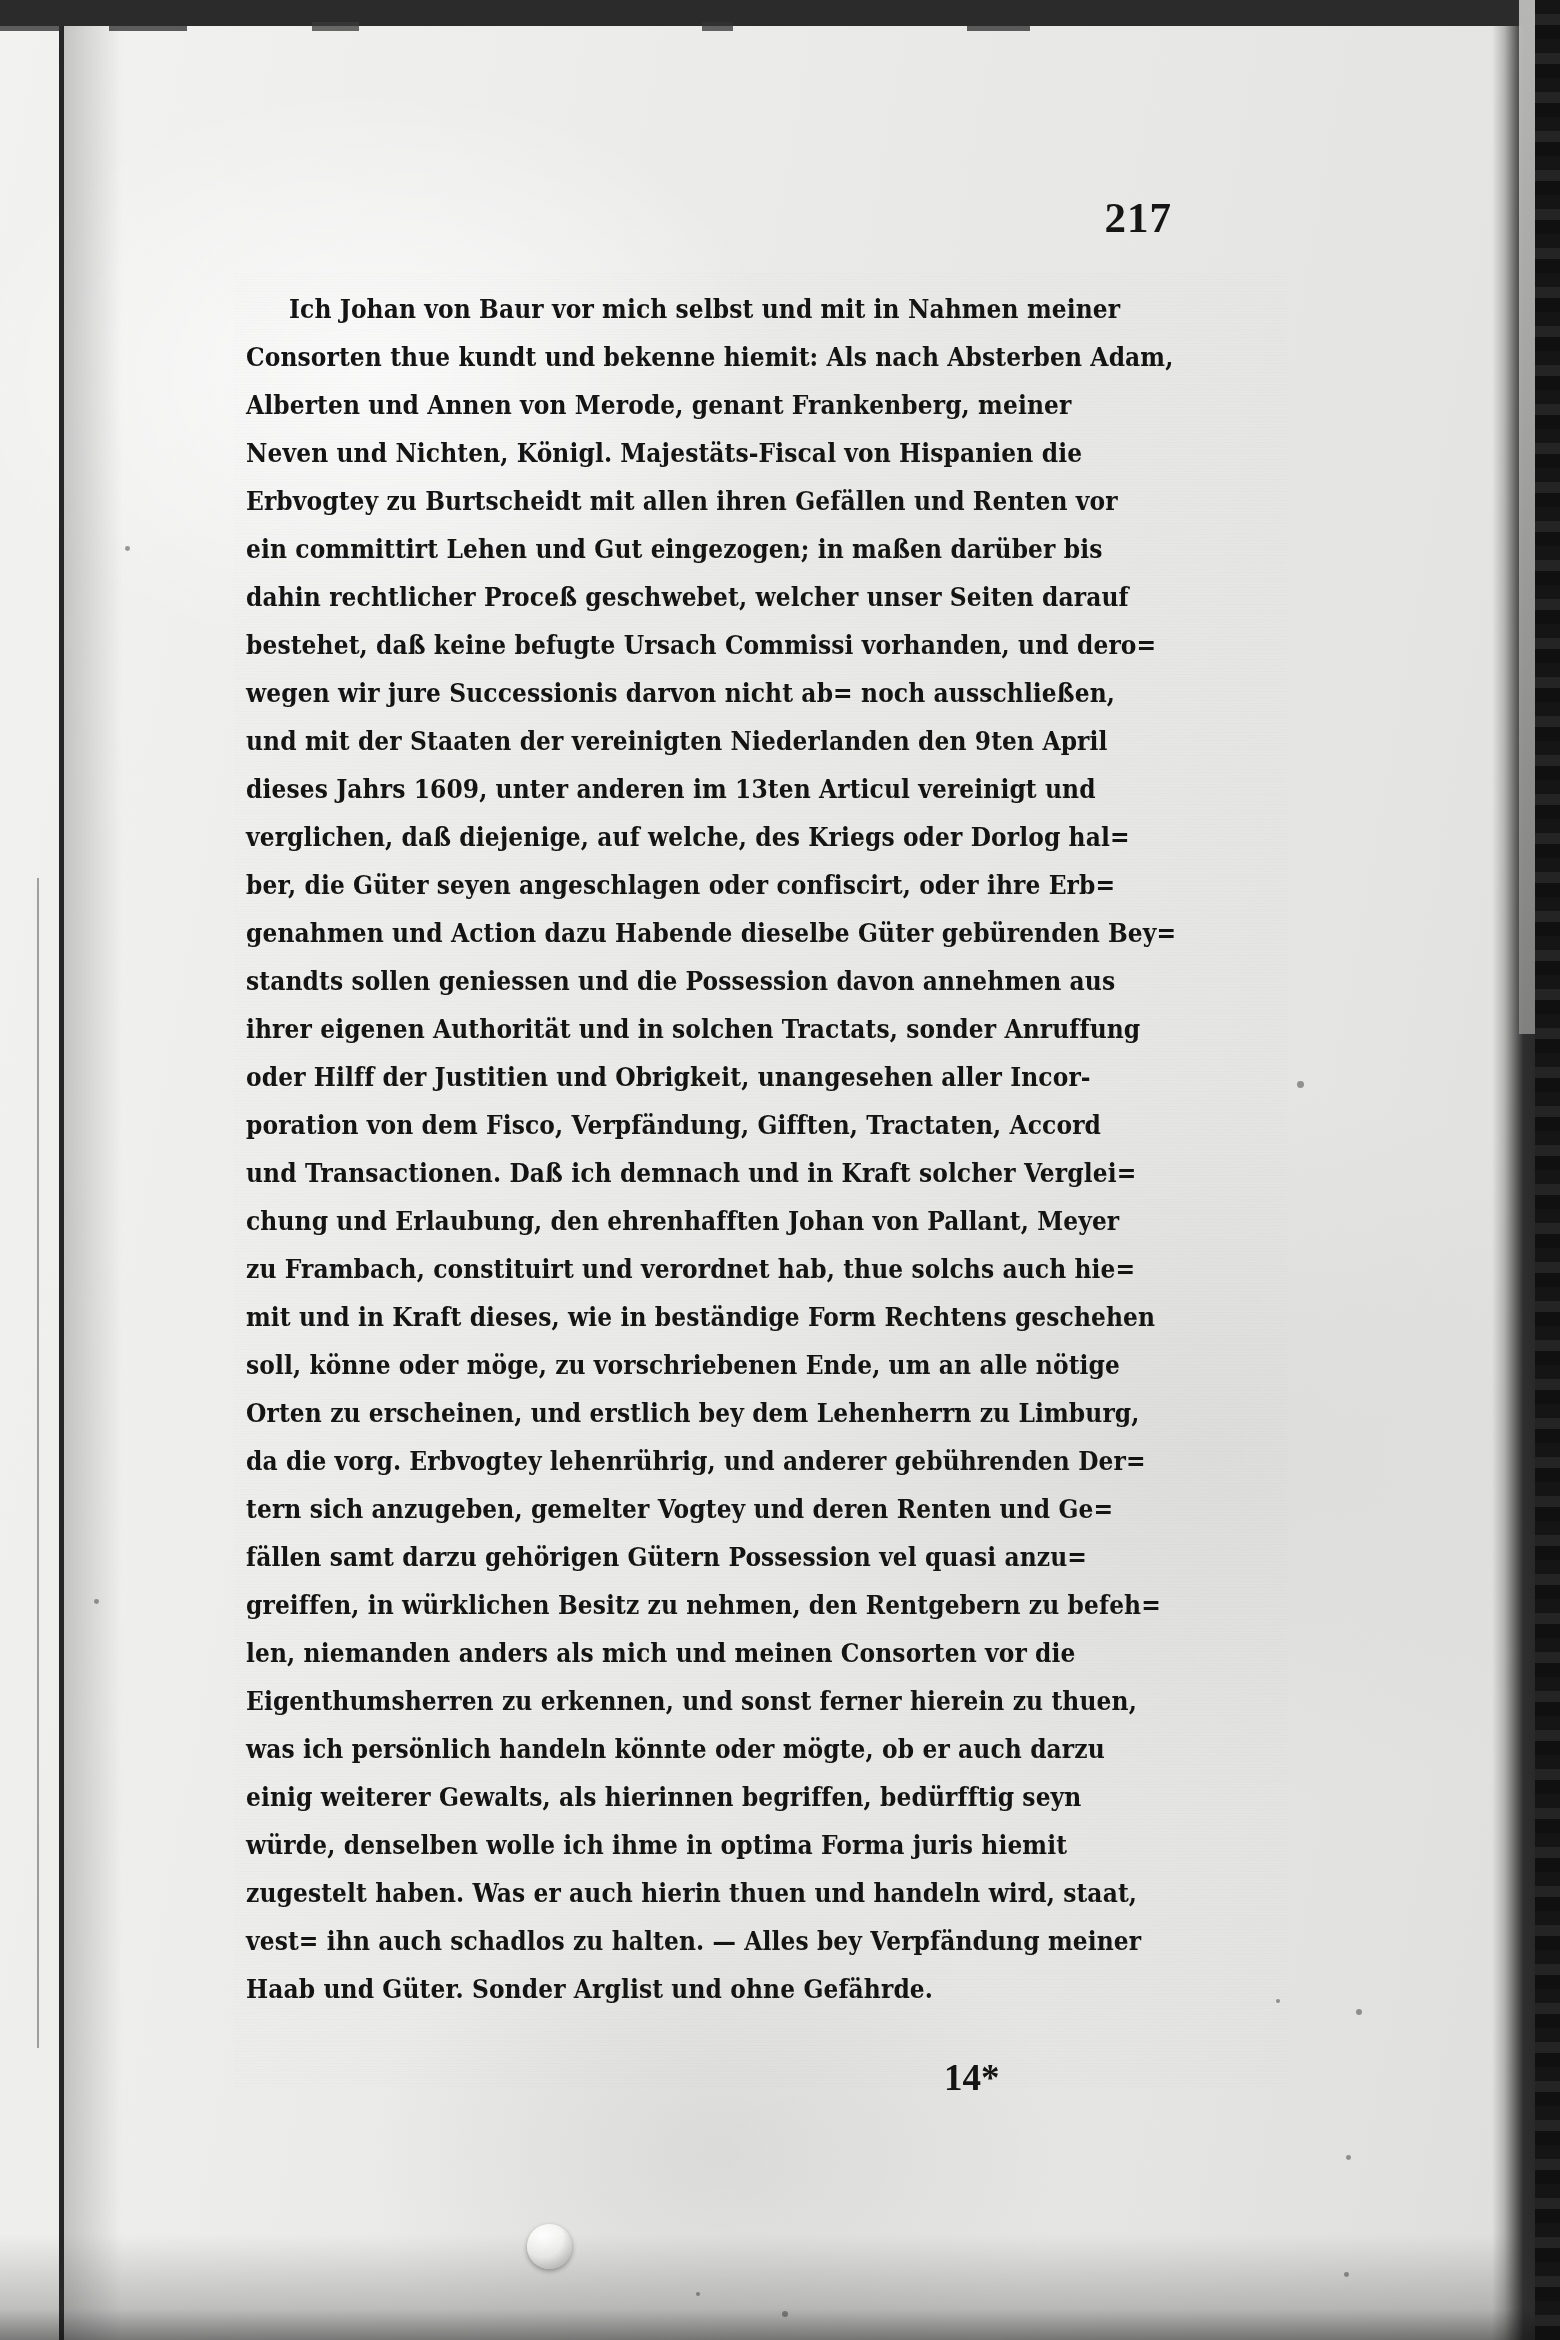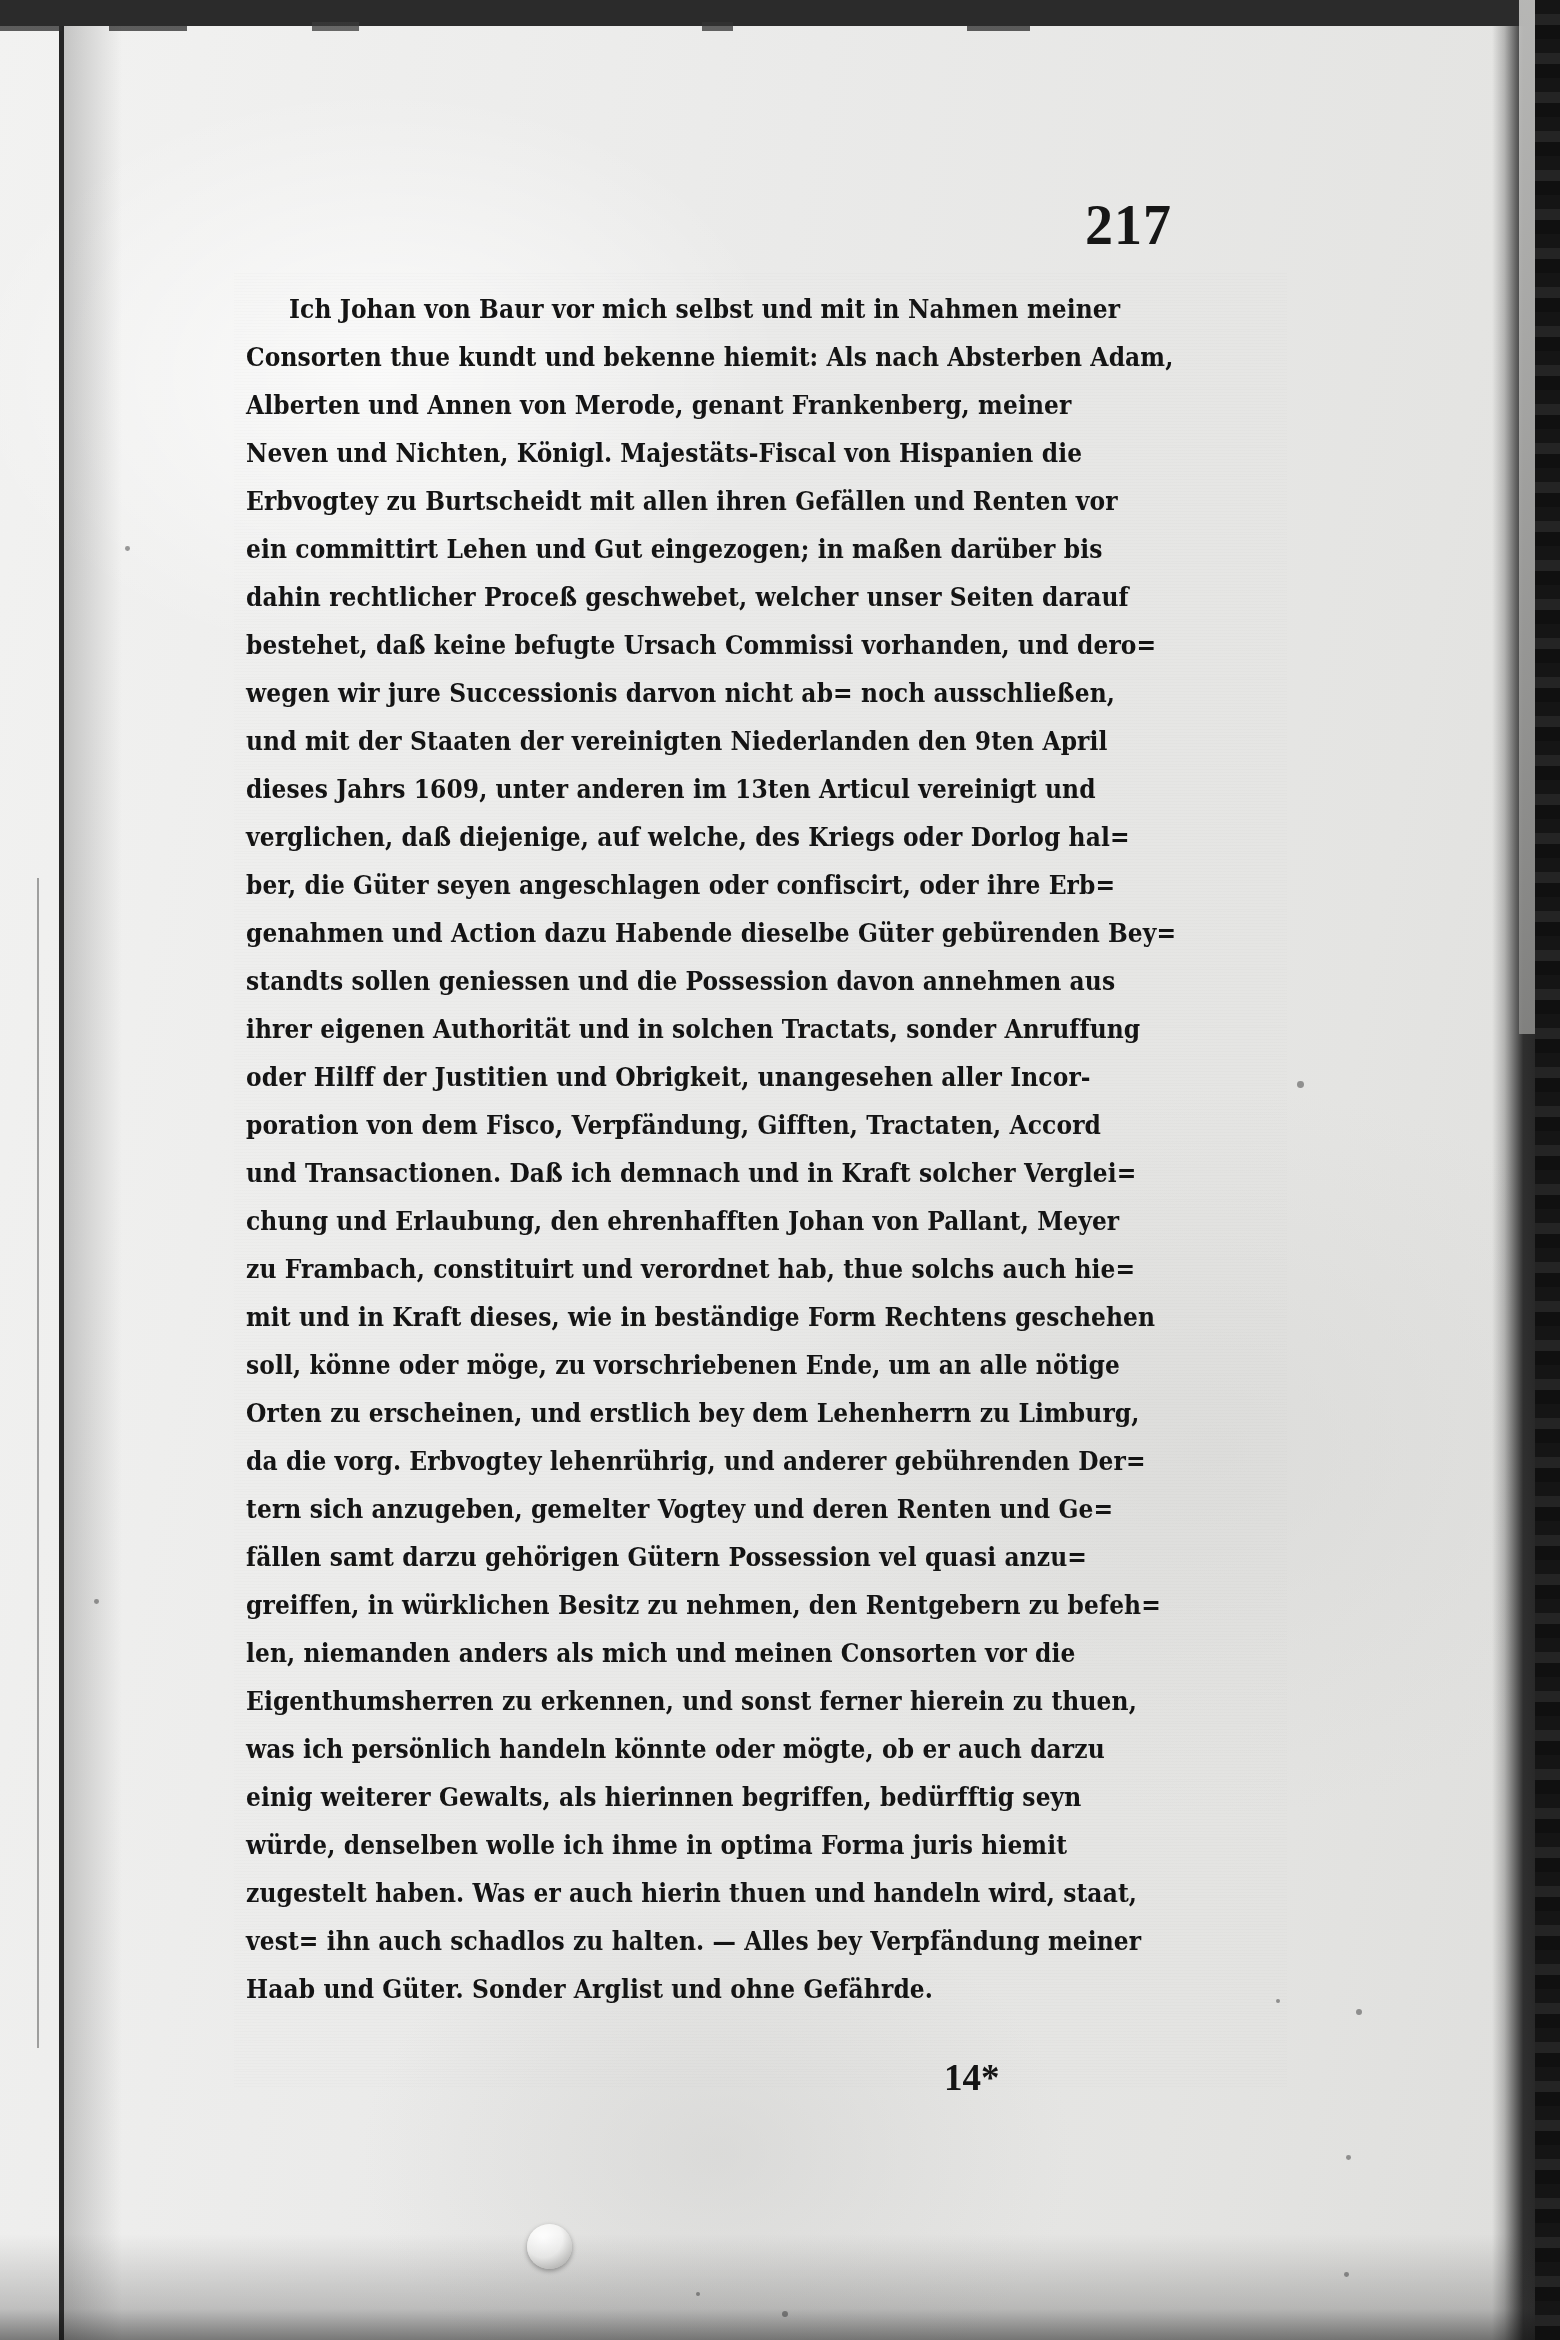--- a/index.html
+++ b/index.html
@@ -130,21 +130,21 @@
     width: 1560px; height: 2341px;
     z-index: 7;
   }
 
   .folio {
     position: absolute;
     right: 388px;
     top: 193px;
     font-family: "Liberation Serif", serif;
     font-weight: 700;
-    font-size: 56px;
+    font-size: 43px;
     letter-spacing: 1px;
     color: #161616;
   }
 
   .textblock {
     position: absolute;
     left: 246px;
     top: 285px;
     width: 1026px;
   }

